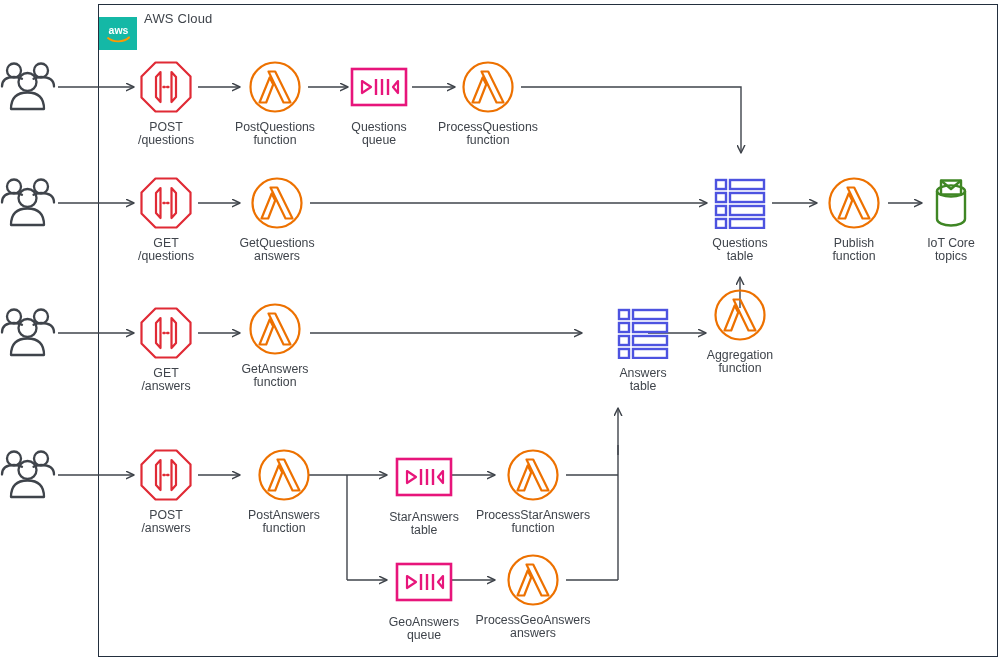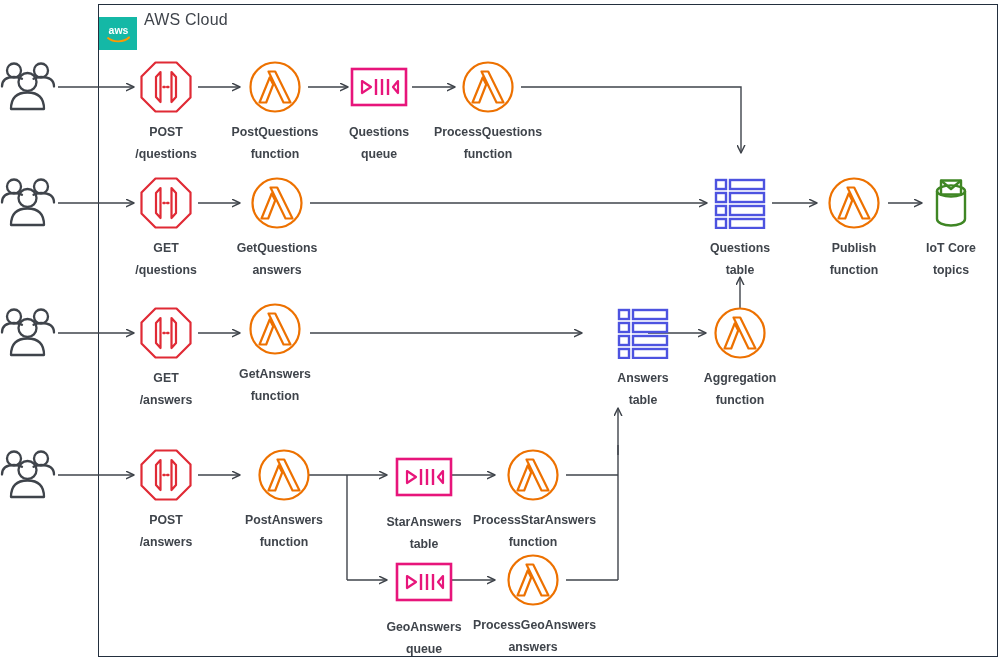--- a/index.html
+++ b/index.html
@@ -36,44 +36,43 @@
     height: 33px;
     background: #14b8a6;
     display: flex;
     align-items: center;
     justify-content: center;
   }
   .cloud-label {
     position: absolute;
     left: 144px;
     top: 11px;
-    font-size: 16px;
+    font-size: 13px;
     color: #3f444b;
     letter-spacing: 0.2px;
   }
   
   .node {
     position: absolute;
     width: 120px;
     margin-left: -60px;
     text-align: center;
   }
   .node .glyph {
     height: 58px;
     display: flex;
     align-items: center;
     justify-content: center;
   }
   .node .cap {
     margin-top: 5px;
     font-size: 12.3px;
-    line-height: 22px;
+    line-height: 13px;
     color: #3f444b;
     white-space: pre-line;
-    font-weight: bold;
   }
   .users {
     position: absolute;
     width: 66px;
     margin-left: -33px;
   }
 </style>
 </head>
 <body>
 
@@ -361,21 +360,21 @@
           <rect x="16" y="29" width="34" height="9"></rect>
           <rect x="2" y="42" width="10" height="9"></rect>
           <rect x="16" y="42" width="34" height="9"></rect>
         </g>
       </svg>
     </div>
     <div class="cap">Answers
 table</div>
   </div>
 
-  <div class="node" style="left:740px; top:304px;text-align:center;">
+  <div class="node" style="left:740px; top:286px;text-align:center;">
     <div class="glyph">
       <svg width="56" height="56" viewBox="0 0 56 56">
         <g fill="none" stroke="#ed7100" stroke-width="2.2" stroke-linejoin="round">
           <circle cx="28" cy="28" r="24.5"></circle>
           <path d="M21.5 12.5 H28.2 L43.5 43.5 H36.5 Z"></path>
           <path d="M26.2 25.5 L19.2 43.5 H12.5 L22.7 18.5 Z"></path>
         </g>
       </svg>
     </div>
     <div class="cap">Aggregation

